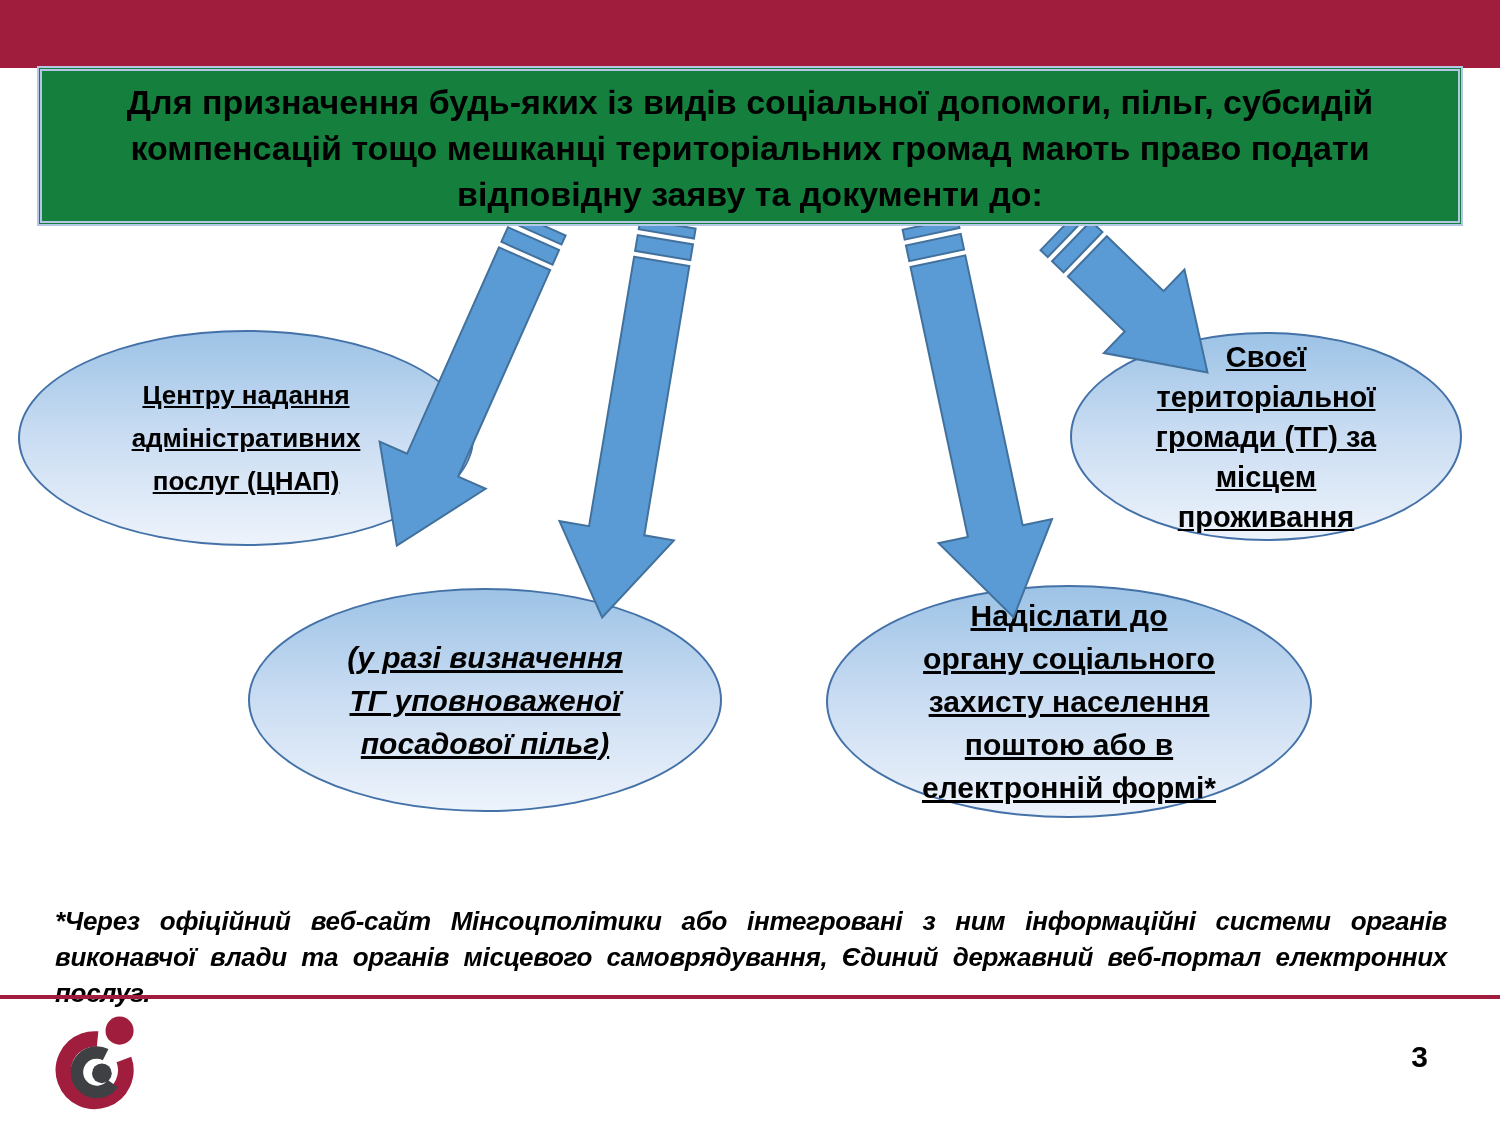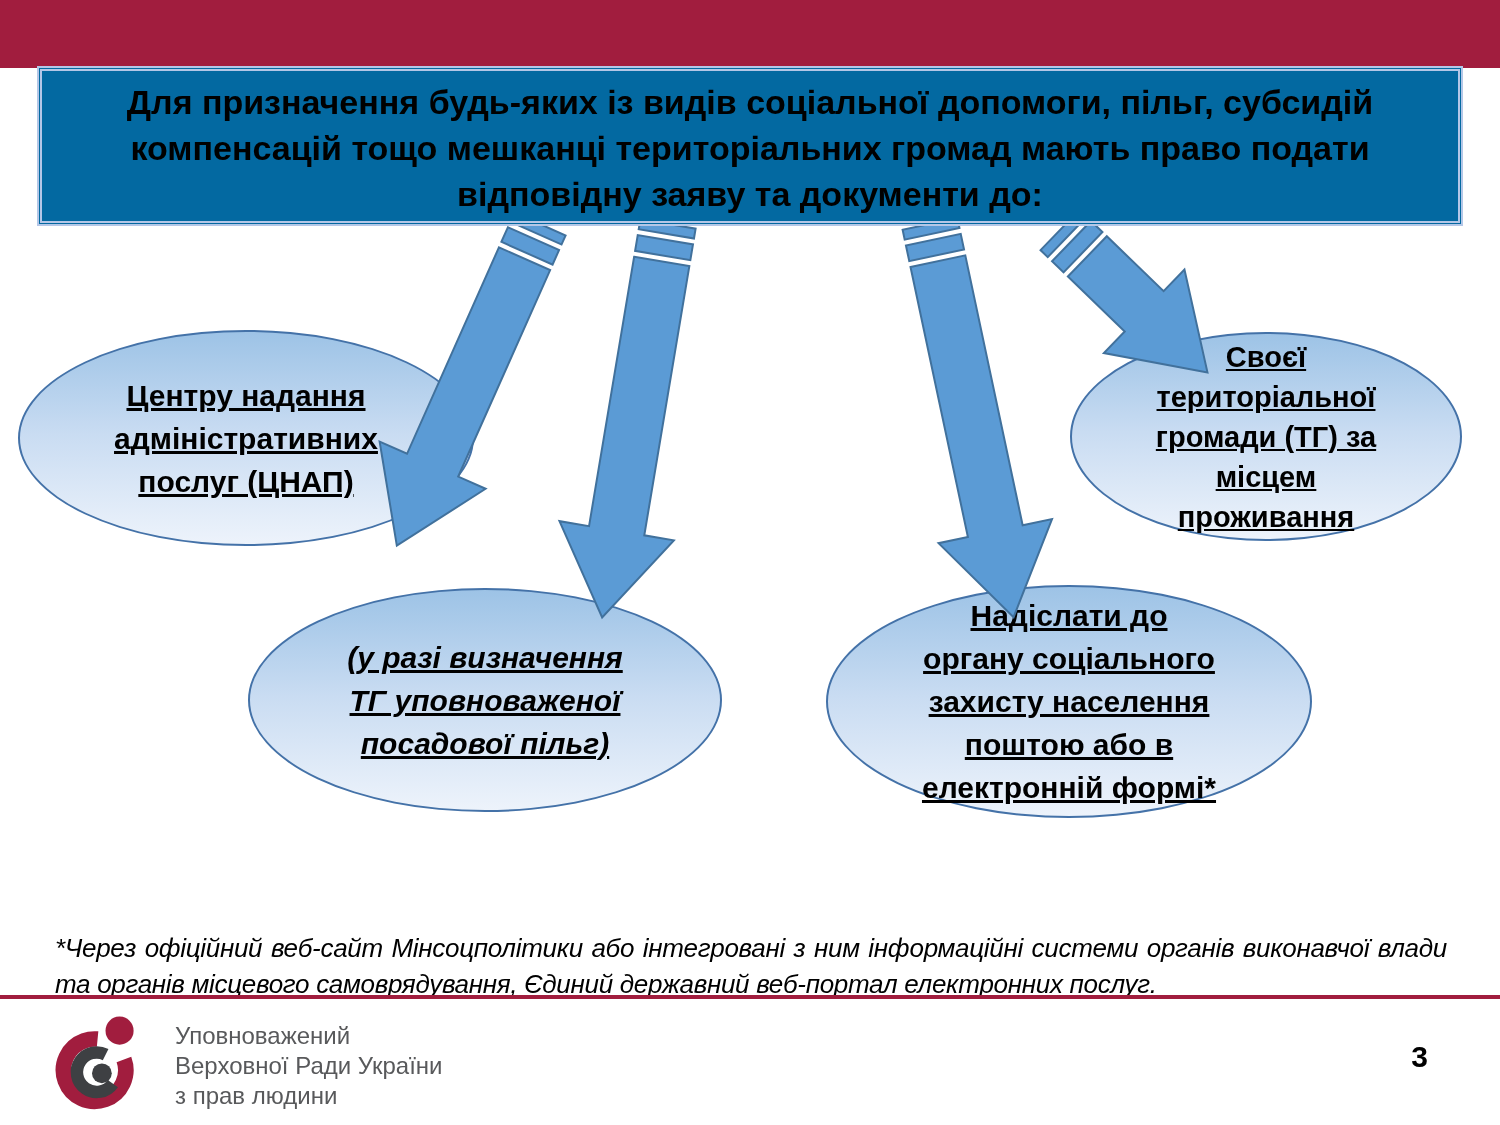--- a/index.html
+++ b/index.html
@@ -19,21 +19,21 @@
     background:#ffffff;
     font-family:"Liberation Sans", sans-serif;
     color:#000;
   }
   .top-bar{
     position:absolute;left:0;top:0;width:1500px;height:68px;
     background:var(--accent-red);
   }
   .title-box{
     position:absolute;left:37px;top:66px;width:1426px;height:160px;
-    background:#0369a1;
+    background:#15803d;
     border:5px double var(--title-border);
     box-sizing:border-box;
     display:flex;align-items:flex-start;justify-content:center;
     z-index:3;
   }
   .title-text{
     margin-top:8px;
     font-size:34px;font-weight:bold;line-height:46px;
     text-align:center;white-space:pre-line;
   }
@@ -48,34 +48,33 @@
     background:linear-gradient(180deg, var(--bubble-top) 0%, var(--bubble-mid) 48%, var(--bubble-bottom) 100%);
     box-sizing:border-box;
     display:flex;flex-direction:column;align-items:center;justify-content:center;
     z-index:1;
     text-decoration:underline;
   }
   .bubble-text{
     font-weight:bold;text-align:center;white-space:pre-line;
   }
   .bubble-cnap{left:18px;top:330px;width:456px;height:216px;}
-  .bubble-cnap .bubble-text{font-size:30px;line-height:43px;}
+  .bubble-cnap .bubble-text{font-size:26px;line-height:43px;}
   .bubble-tg{left:1070px;top:332px;width:392px;height:209px;}
   .bubble-tg .bubble-text{font-size:29px;line-height:40px;}
   .bubble-starostat{left:248px;top:588px;width:474px;height:224px;}
   .bubble-starostat .bubble-text{font-size:30px;line-height:43px;}
   .bubble-starostat .bubble-note{font-style:italic;}
   .bubble-social{left:826px;top:585px;width:486px;height:233px;}
   .bubble-social .bubble-text{font-size:30px;line-height:43px;}
   .footnote{
     position:absolute;left:55px;top:903px;width:1392px;
-    font-size:26px;font-weight:normal;font-style:italic;
+    font-size:26px;font-weight:bold;font-style:italic;
     line-height:36px;letter-spacing:-0.3px;
     text-align:justify;
-    margin-top:27px;
   }
   .divider{
     position:absolute;left:0;top:995px;width:1500px;height:4px;
     background:var(--accent-red);
   }
   .logo{
     position:absolute;left:53px;top:1014px;width:520px;height:104px;
     display:flex;align-items:center;
   }
   .logo-mark{width:104px;height:104px;flex:0 0 auto;}
@@ -160,18 +159,15 @@
 
 <div class="divider"></div>
 
 <div class="logo">
   <svg class="logo-mark" viewBox="0 0 100 100" xmlns="http://www.w3.org/2000/svg">
     <circle cx="40" cy="54" r="30" fill="none" style="stroke:var(--accent-red)" stroke-width="15" stroke-dasharray="154.5 34" transform="rotate(-20 40 54)"></circle>
     <circle cx="64" cy="16" r="13.5" style="fill:var(--accent-red)"></circle>
     <circle cx="42" cy="56" r="19" fill="none" stroke="#3E4043" stroke-width="12" stroke-dasharray="86.2 33.2" transform="rotate(35 42 56)"></circle>
     <circle cx="47" cy="57" r="9.5" fill="#3E4043"></circle>
   </svg>
-  <div class="logo-text">Уповноважений
-Верховної Ради України
-з прав людини</div>
 </div>
 
 <div class="page-number">3</div>
 
 </body></html>

